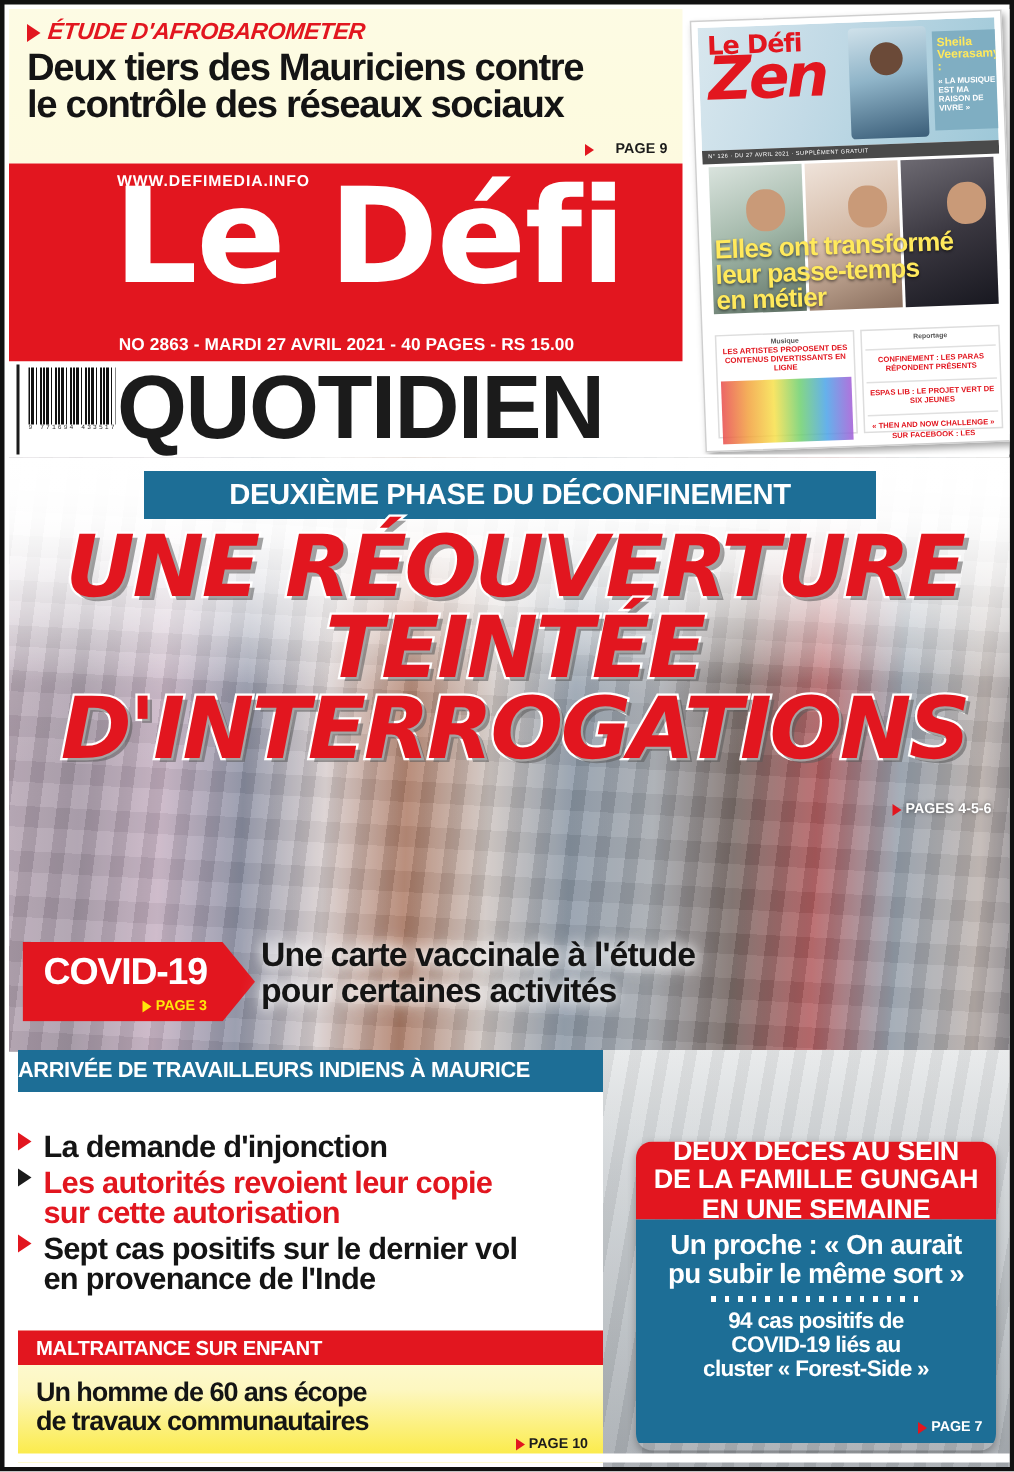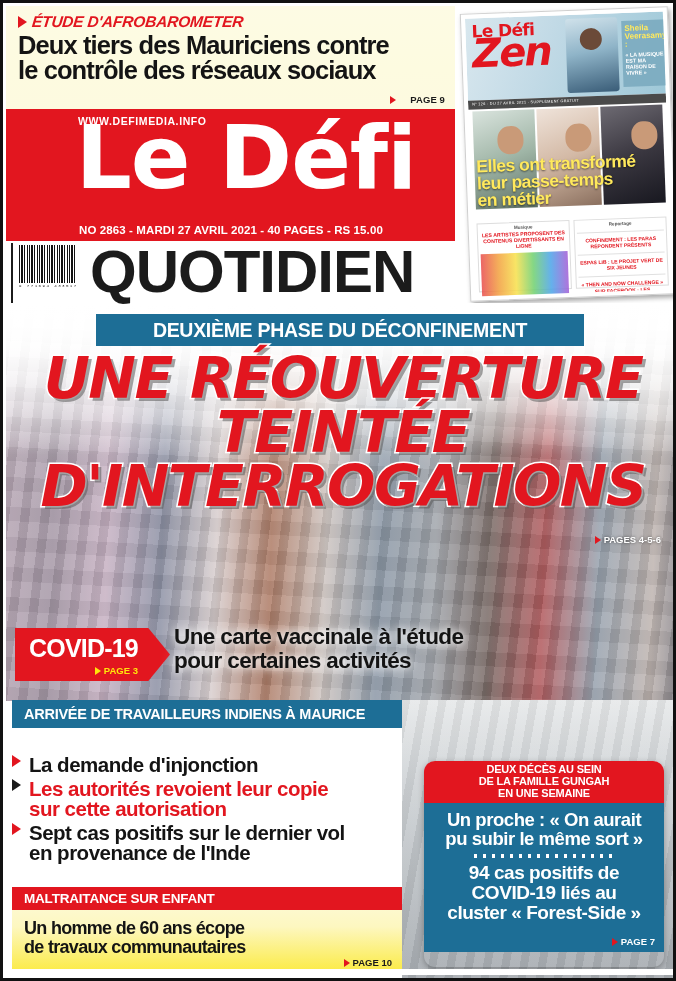--- a/index.html
+++ b/index.html
@@ -78,21 +78,21 @@
   }
 
   
   .quot-band {
     position:absolute; left:3px; top:238px;
     width:450px; height:64px; background:#ffffff;
   }
   .quotidien {
     position:absolute; left:72px; top:-4px;
     font-size:60px; font-weight:700; color:#1b1b1b;
-    letter-spacing:-1px; font-family:"Liberation Sans", sans-serif;margin-left:12px;
+    letter-spacing:-1px; font-family:"Liberation Sans", sans-serif;
   }
   .barcode {
     position:absolute; left:13px; top:4px;
     width:58px; height:38px;
     background:repeating-linear-gradient(90deg,
       #111 0px,#111 1px,#fff 1px,#fff 2px,
       #111 2px,#111 4px,#fff 4px,#fff 5px,
       #111 5px,#111 6px,#fff 6px,#fff 8px,
       #111 8px,#111 9px,#fff 9px,#fff 10px);
   }
@@ -271,21 +271,20 @@
     line-height:1.06; letter-spacing:-0.6px;
     text-shadow:0 0 7px rgba(255,255,255,0.95), 0 0 14px rgba(255,255,255,0.85);
   }
 
   
   .arr-band {
     position:absolute; left:9px; top:697px;
     width:390px; height:28px;
     background:#1d6e96;
     display:flex; align-items:center;
-    padding-left:12px;
     color:#ffffff; font-weight:900; font-size:14.5px; letter-spacing:-0.25px;
   }
   .arr-list {
     position:absolute; left:9px; top:728px;
     width:400px;
     margin-top:24px;
   }
   .arr-item {
     display:flex; align-items:flex-start; gap:8px;
     margin-bottom:3px;
@@ -337,40 +336,40 @@
     background:repeating-linear-gradient(100deg, rgba(0,0,0,0.05) 0 8px, rgba(255,255,255,0.08) 8px 18px);
   }
   .gungah-card {
     position:absolute; left:421px; top:758px;
     width:240px; height:206px;
     border-radius:11px;
     overflow:hidden;
     box-shadow:0 2px 6px rgba(0,0,0,0.3);
   }
   .g-red {
-    height:42px; background:#e2161f;
+    height:52px; background:#e2161f;
     display:flex; align-items:center; justify-content:center;
     text-align:center; padding:0 8px;
-    color:#ffffff; font-weight:900; font-size:11px; line-height:1.08; letter-spacing:-0.2px;
+    color:#ffffff; font-weight:900; font-size:18px; line-height:1.08; letter-spacing:-0.2px;
   }
   .g-blue {
     height:149px; background:#1d6e96; padding:7px 9px 0 9px;
     position:relative;
   }
   .g-quote {
     text-align:center; color:#ffffff; font-weight:900;
     font-size:18.5px; line-height:1.03; letter-spacing:-0.45px;
   }
   .g-dots {
     margin:6px auto 5px auto; width:140px; height:4px;
     background:repeating-linear-gradient(90deg,#ffffff 0 3px,transparent 3px 9px);
   }
   .g-stat {
     text-align:center; color:#ffffff; font-weight:900;
-    font-size:19px; line-height:1.05; letter-spacing:-0.45px;
+    font-size:15px; line-height:1.05; letter-spacing:-0.45px;
   }
   .g-page {
     position:absolute; right:9px; bottom:5px;
     display:flex; align-items:center; gap:3px;
     font-size:9.5px; font-weight:900; color:#ffffff;
   }
   .tri-red-on-blue {
     width:0;height:0;border-left:6px solid #e2161f;
     border-top:4px solid transparent;border-bottom:4px solid transparent;
   }

